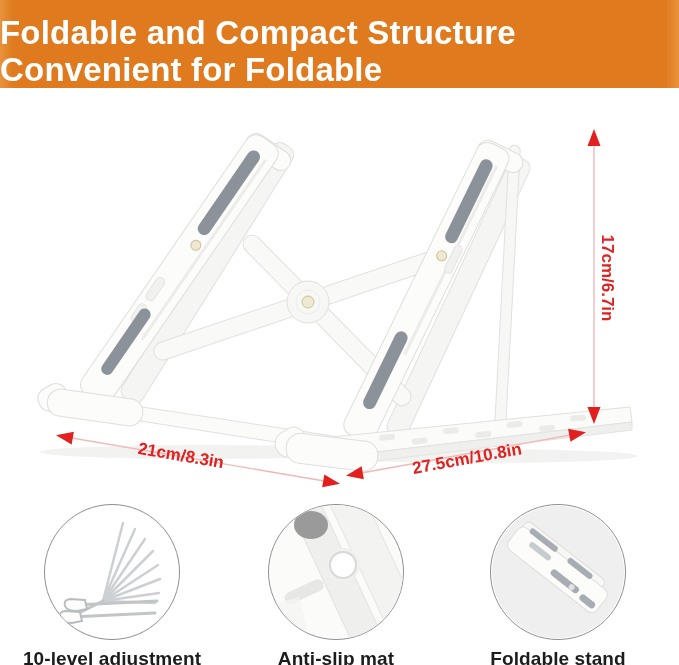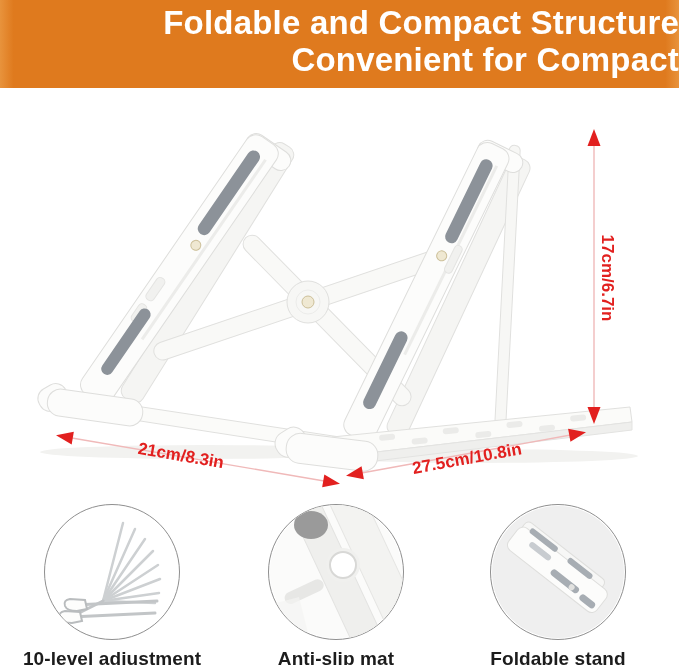--- a/index.html
+++ b/index.html
@@ -4,21 +4,21 @@
 <style>
   html,body{margin:0;padding:0;background:#fff;}
   .canvas{
     position:relative;width:679px;height:665px;overflow:hidden;background:#fff;
     font-family:"Liberation Sans","DejaVu Sans",sans-serif;
   }
   
   .banner{
     position:absolute;left:0;top:0;width:679px;height:88px;
     background:linear-gradient(90deg,#e8933c 0%,#df7a1e 2%,#df7a1e 98%,#e8933c 100%);
-    color:#fff;text-align:right;box-sizing:border-box;padding-top:4px;
+    color:#fff;text-align:left;box-sizing:border-box;padding-top:14px;
   }
   .banner .line{
     font-size:33px;font-weight:700;line-height:37px;letter-spacing:0.2px;
   }
   
   svg.scene{position:absolute;left:0;top:0;width:679px;height:665px;}
   .dim-text{font-family:"Liberation Sans","DejaVu Sans",sans-serif;font-size:17px;font-weight:700;}
   
   .features{position:absolute;left:1px;top:500px;width:679px;height:165px;}
   .feature{position:absolute;width:190px;text-align:center;}
@@ -32,21 +32,21 @@
     margin-top:8px;font-size:19px;font-weight:700;color:#1c1c1c;letter-spacing:0.1px;
   }
 </style>
 </head>
 <body>
 
 <div class="canvas">
 
   <header class="banner">
     <div class="line">Foldable and Compact Structure</div>
-    <div class="line">Convenient for Compact</div>
+    <div class="line">Convenient for Foldable</div>
   </header>
 
   <svg class="scene" viewBox="0 0 679 665">
     <defs>
       <polygon id="arrowhead" points="0,0 -17,-6.5 -17,6.5" fill="#E2201F"></polygon>
     </defs>
 
     <g>
       <ellipse cx="205" cy="452" rx="165" ry="7" fill="#F2F2F0"></ellipse>
       <ellipse cx="478" cy="456" rx="160" ry="7" fill="#F2F2F0"></ellipse>

